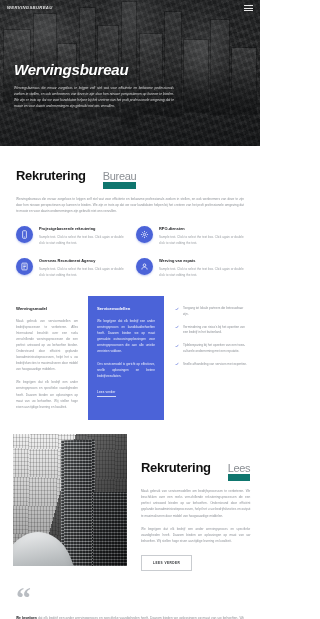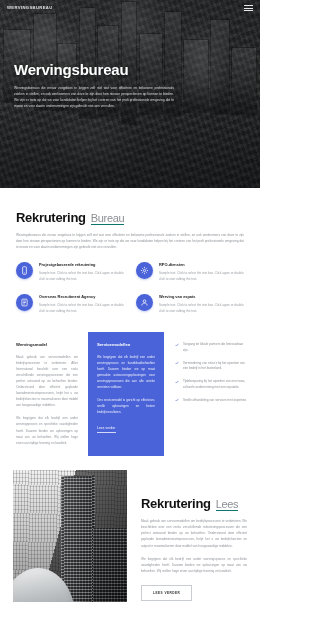--- a/index.html
+++ b/index.html
@@ -7,23 +7,24 @@
     width: 260px; height: 619px;
     font-family: "Liberation Sans", sans-serif;
     background: #ffffff;
     overflow: hidden;
   }
   .page { width: 260px; height: 619px; position: relative; background:#fff; }
 
   
   .hero {
     position: relative;
-    width: 260px; height: 188px;
+    width: 260px; height: 146px;
     overflow: hidden;
     background: #404040;
+    font-style: italic;
   }
   .hero-photo {
     position: absolute; inset: 0;
     background:
       radial-gradient(ellipse 60px 40px at 18% 22%, rgba(255,255,255,.22), transparent 70%),
       radial-gradient(ellipse 50px 60px at 52% 12%, rgba(255,255,255,.18), transparent 70%),
       radial-gradient(ellipse 40px 70px at 78% 35%, rgba(255,255,255,.20), transparent 72%),
       radial-gradient(ellipse 70px 50px at 35% 75%, rgba(255,255,255,.10), transparent 70%),
       repeating-linear-gradient(72deg, rgba(255,255,255,.07) 0 2px, rgba(0,0,0,.10) 2px 5px),
       repeating-linear-gradient(158deg, rgba(255,255,255,.06) 0 3px, rgba(0,0,0,.12) 3px 7px),
@@ -60,22 +61,22 @@
     color:#fff; font-size:15px; font-weight:700; letter-spacing:-.2px; line-height:1.1;
     text-shadow:0 1px 3px rgba(0,0,0,.45);
   }
   .hero-text {
     margin-top:6px; color:rgba(255,255,255,.80); font-size:3.3px; line-height:1.85;
     max-width:160px; text-align:justify;
   }
 
   
   .sec-head { padding:22px 16px 0; }
-  .h2 { font-size:13px; font-weight:700; color:#111; letter-spacing:-.3px; display:flex; align-items:baseline; gap:5px; }
-  .h2 .accent { font-weight:400; color:#8b8f94; border-bottom:1px solid #0f766e; font-size:11px; }
+  .h2 { font-size:13px; font-weight:700; color:#111; letter-spacing:-.3px; display:flex; align-items:baseline; gap:17px; }
+  .h2 .accent { font-weight:400; color:#8b8f94; border-bottom:7px solid #0f766e; font-size:11px; }
   .sec-sub { margin-top:7px; font-size:3.2px; line-height:1.95; color:#8d9196; text-align:justify; max-width:232px; }
 
   
   .cards { margin-top:11px; padding:0 16px; display:grid; grid-template-columns:1fr 1fr; column-gap:12px; row-gap:11px; }
   .card { display:flex; gap:6px; align-items:flex-start; }
   .c-icon {
     flex:0 0 auto; width:17px; height:17px; border-radius:50%;
     background:#4b63d8; display:flex; align-items:center; justify-content:center;
     box-shadow:0 1px 2px rgba(75,99,216,.35);
   }

